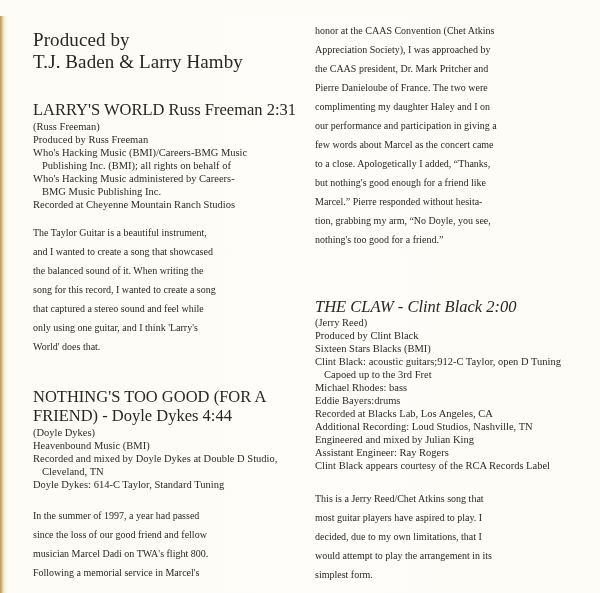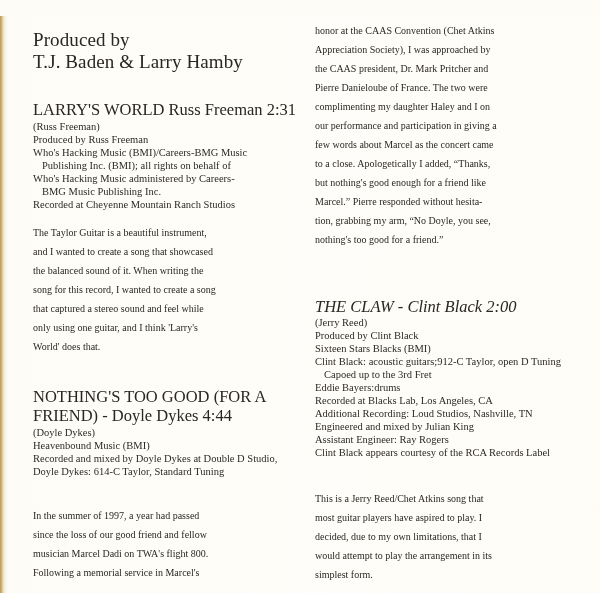--- a/index.html
+++ b/index.html
@@ -68,20 +68,21 @@
     </div>
 
     <div class="track-title" style="top:371px;">
       <span>NOTHING'S TOO GOOD  (FOR A</span>
       <span>FRIEND) - Doyle Dykes  4:44</span>
     </div>
     <div class="credits" style="top:410px;">
       <div>(Doyle Dykes)</div>
       <div>Heavenbound Music (BMI)</div>
       <div>Recorded and mixed by Doyle Dykes at Double D Studio,</div>
+      <div class="indent">Cleveland, TN</div>
       <div class="gap">Doyle Dykes: 614-C Taylor,  Standard Tuning</div>
     </div>
     <div class="body-text" style="top:490px;">
       <div>In the summer of 1997, a year had passed</div>
       <div>since the loss of our good friend and fellow</div>
       <div>musician Marcel Dadi on TWA's flight 800.</div>
       <div>Following a memorial service in Marcel's</div>
     </div>
   </div>
 
@@ -103,20 +104,21 @@
 
     <div class="track-title" style="top:281px;font-style:italic;">
       <span>THE CLAW - Clint Black  2:00</span>
     </div>
     <div class="credits" style="top:300px;">
       <div>(Jerry Reed)</div>
       <div>Produced by Clint Black</div>
       <div>Sixteen Stars Blacks (BMI)</div>
       <div>Clint Black: acoustic guitars;912-C Taylor, open D Tuning</div>
       <div class="indent">Capoed up to the 3rd Fret</div>
+      <div>Michael Rhodes: bass</div>
       <div>Eddie Bayers:drums</div>
       <div>Recorded at Blacks Lab, Los Angeles, CA</div>
       <div>Additional Recording: Loud Studios, Nashville, TN</div>
       <div>Engineered and mixed by Julian King</div>
       <div>Assistant Engineer: Ray Rogers</div>
       <div class="gap">Clint Black appears courtesy of the RCA Records Label</div>
     </div>
     <div class="body-text" style="top:473px;">
       <div>This is a Jerry Reed/Chet Atkins song that</div>
       <div>most guitar players have aspired to play.  I</div>

